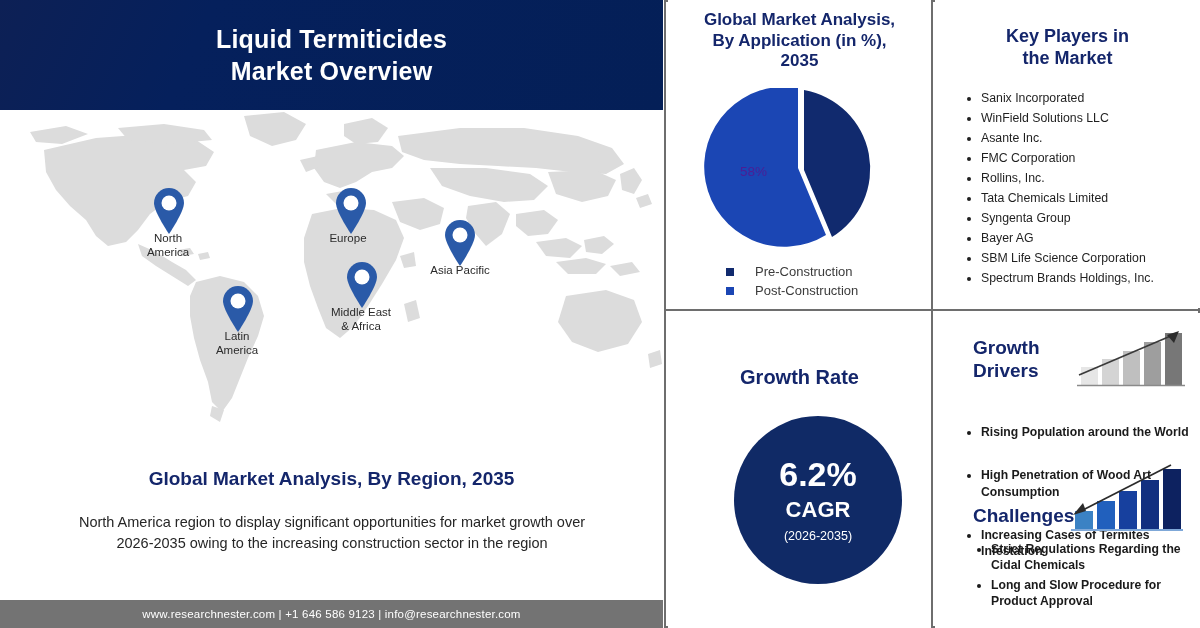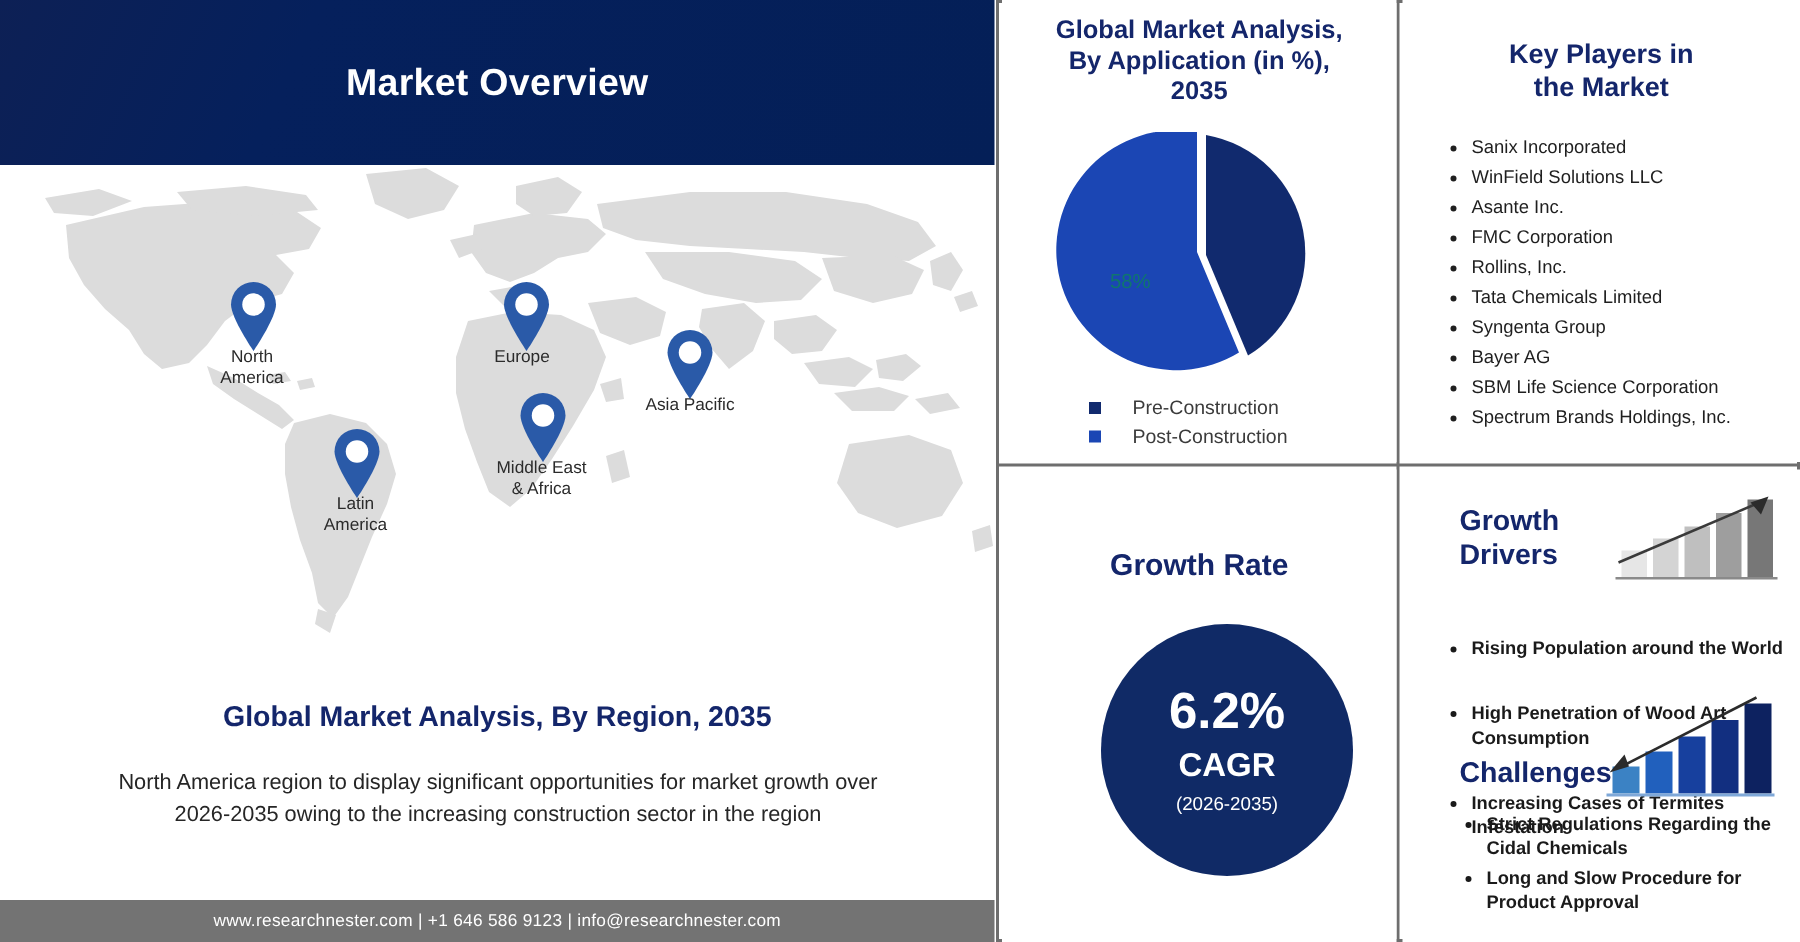--- a/index.html
+++ b/index.html
@@ -114,22 +114,22 @@
     text-align: center;
     line-height: 1.22;
   }
   #pie-title   { font-size: 17px; padding: 10px 14px 0; }
   #players-title { font-size: 18px; padding: 26px 14px 0; }
 
   
   #pie-wrap { position: absolute; left: 0; top: 88px; width: 263px; height: 150px; }
   #pie-label {
     position: absolute;
-    left: 72px; top: 180px;
-    color: #0f766e;
+    left: 72px; top: 164px;
+    color: #4c1d95;
     font-size: 13.5px;
     font-weight: normal;
   }
   #pie-legend {
     position: absolute;
     left: 58px; top: 264px;
     width: 205px;
   }
   .legend-row {
     display: flex; align-items: center;
@@ -228,20 +228,21 @@
 </style>
 </head>
 <body>
 
 <div id="root">
 
   <div id="left-col">
 
     <div id="header-band">
       <div id="header-title">
+        <span class="ln">Liquid Termiticides</span>
         <span class="ln">Market Overview</span>
       </div>
     </div>
 
     <div id="map-area">
       <svg id="map-svg" width="663" height="350" viewBox="0 0 663 350">
         <g fill="#dcdcdc" stroke="none">
 
           <path d="M44 40 L96 28 L150 24 L196 30 L214 42 L206 56 L184 60 L196 72 L188 86 L166 92 L150 104
                    L138 120 L126 132 L108 136 L96 126 L86 110 L70 96 L56 80 L46 62 Z"></path>

